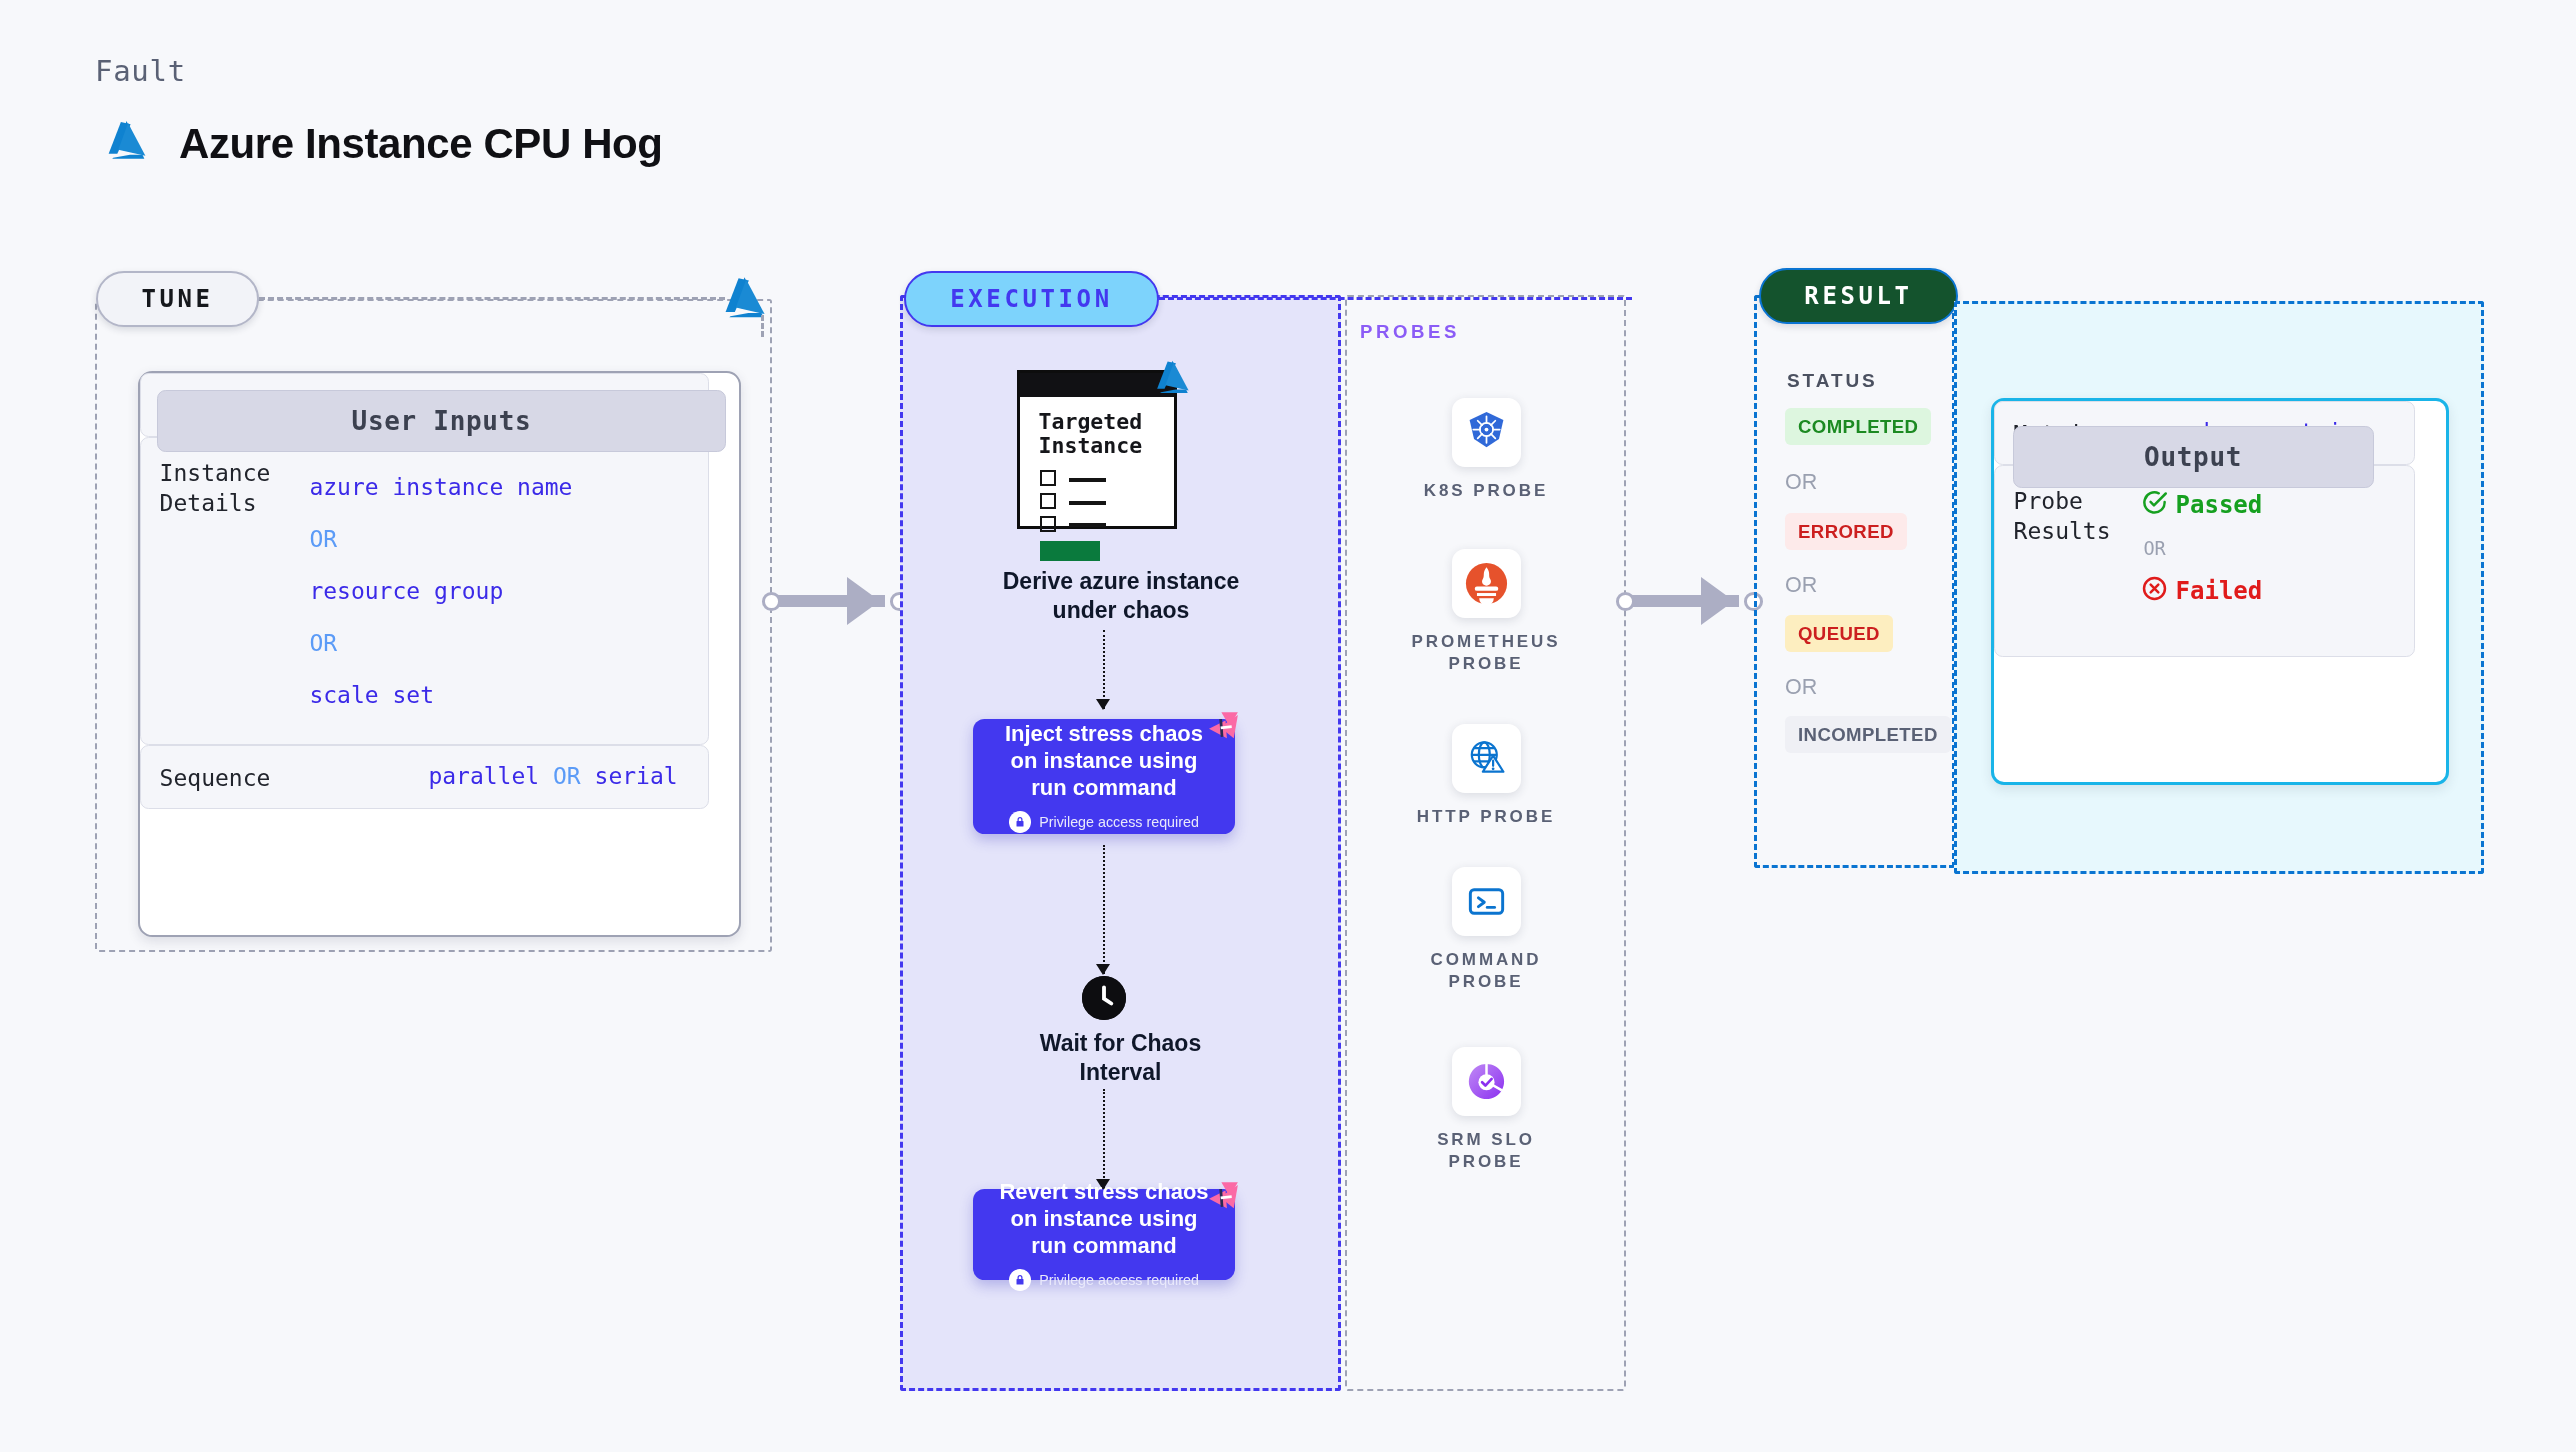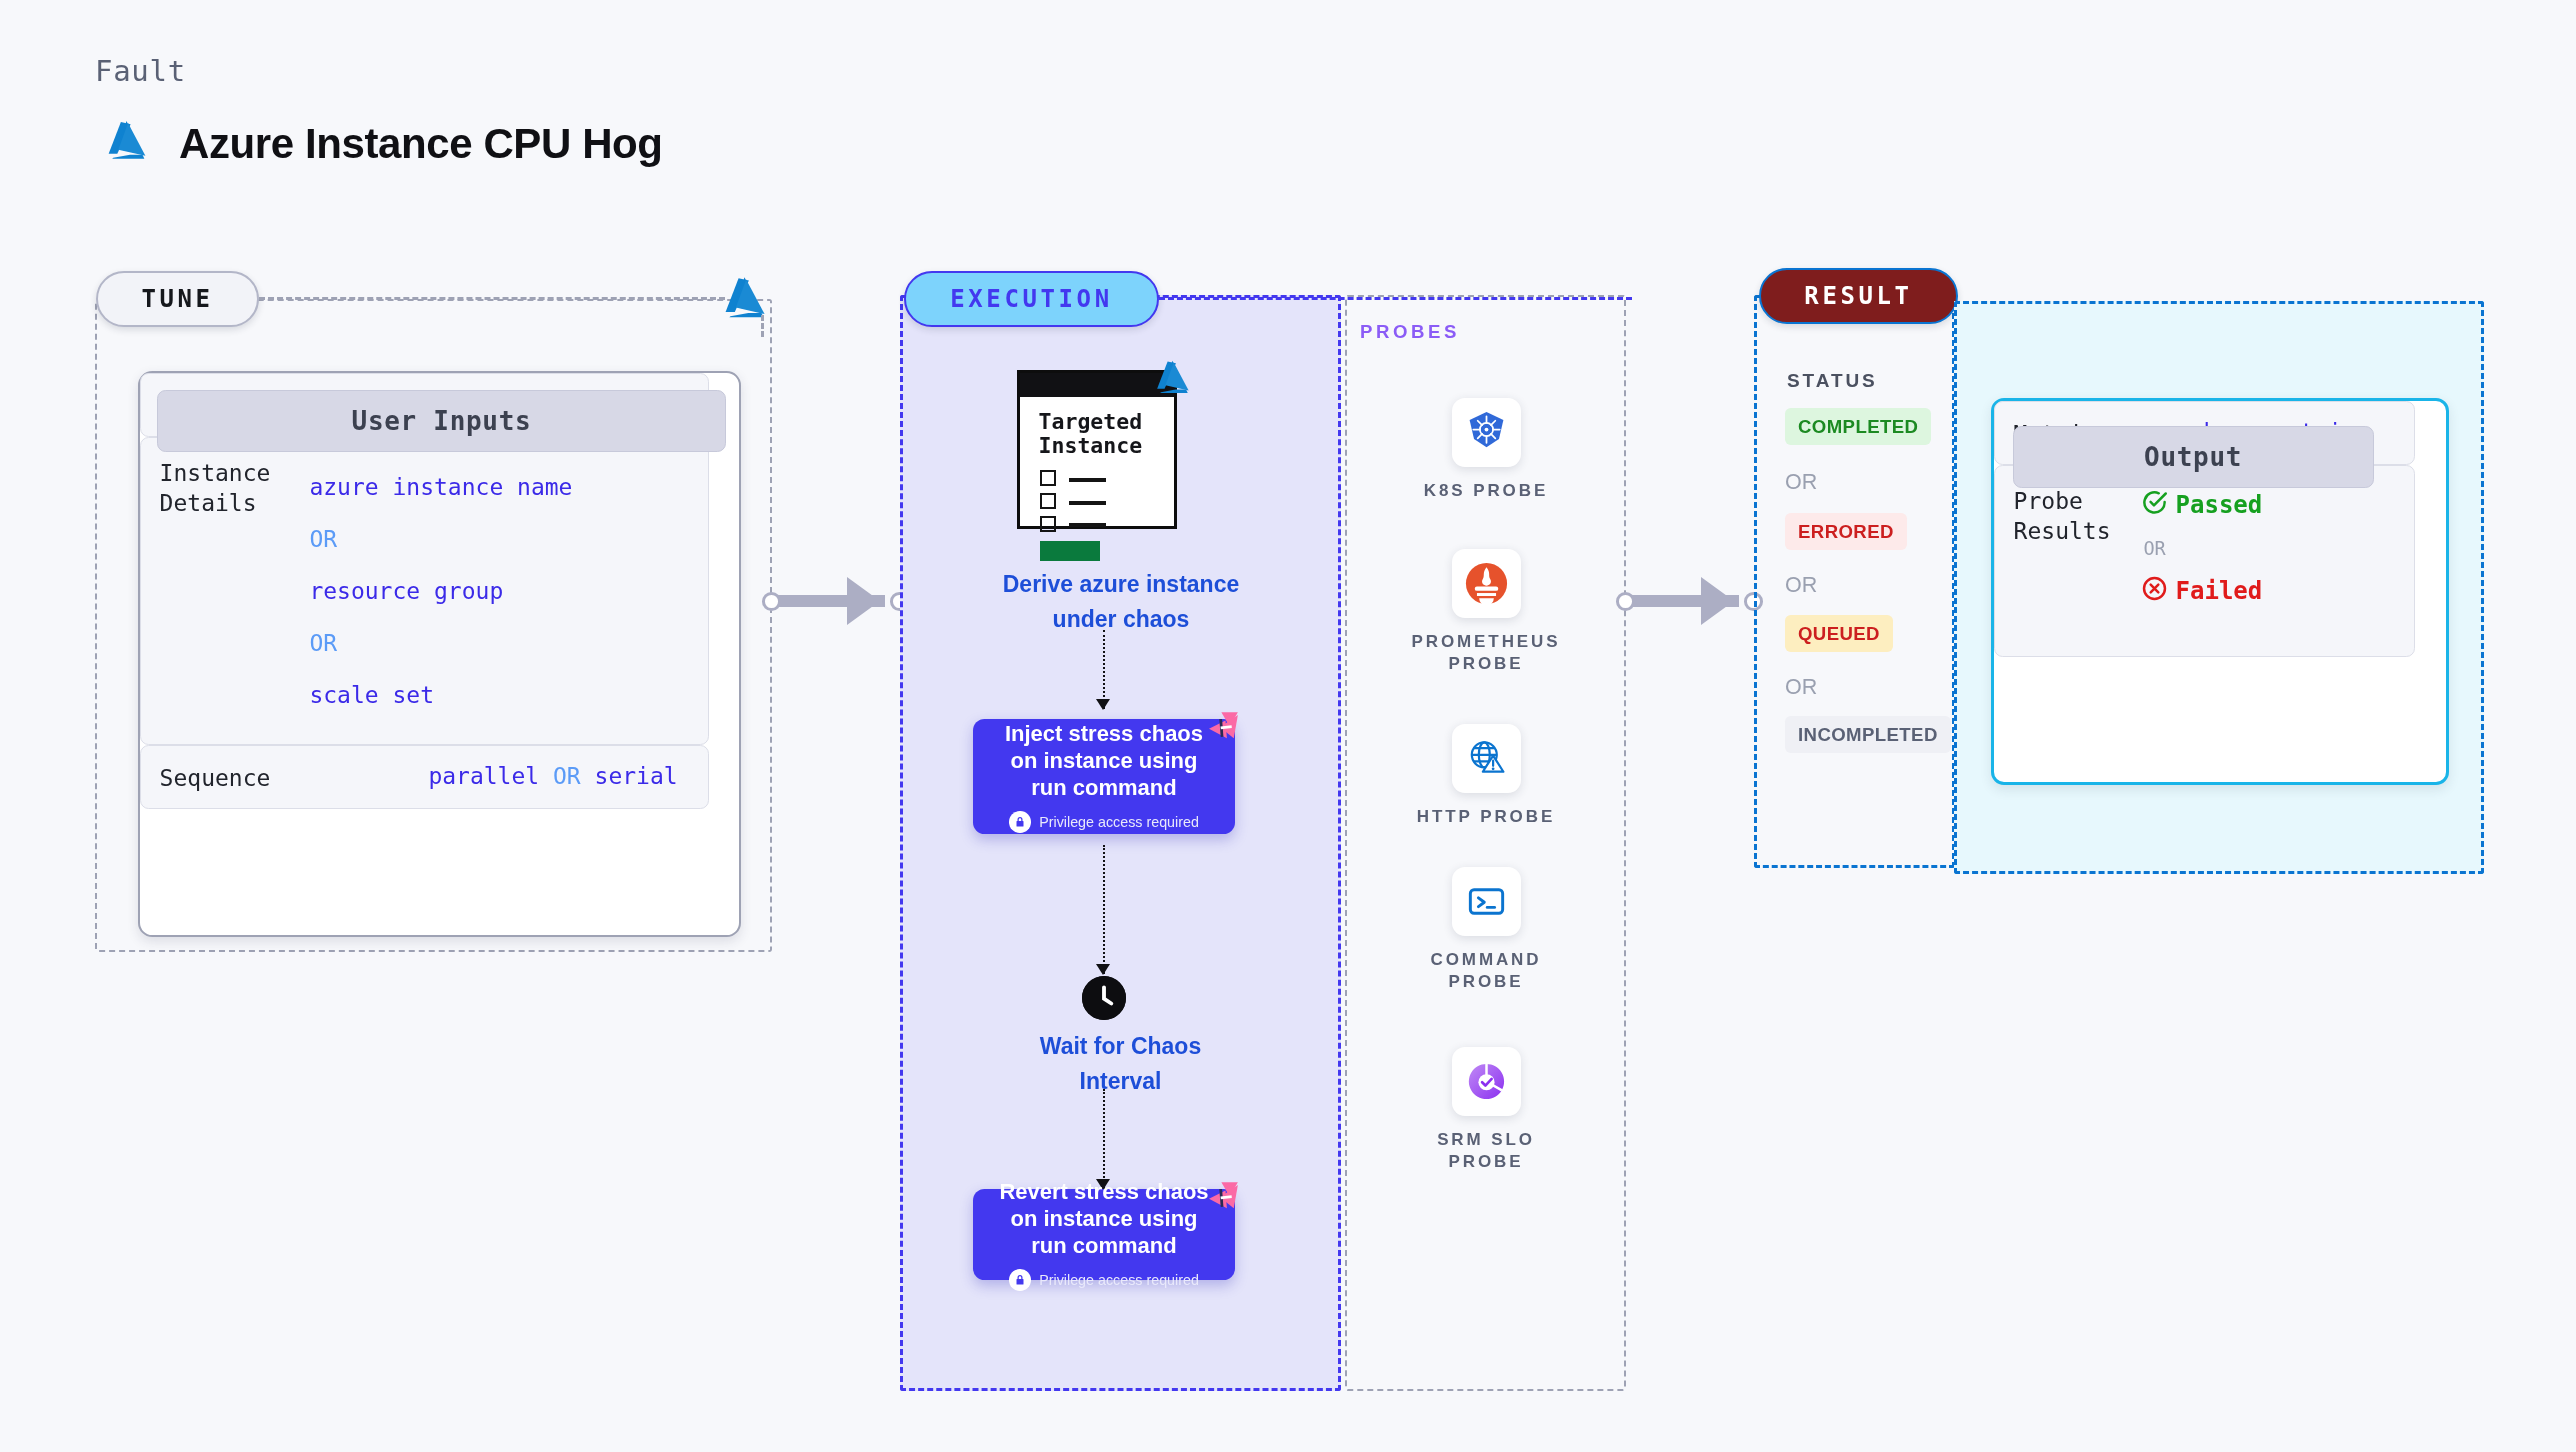--- a/index.html
+++ b/index.html
@@ -22,21 +22,21 @@
   .dashed-box { position: absolute; border-radius: 2.9px; }
 
   .pill {
     position: absolute; display: flex; align-items: center; justify-content: center;
     border-radius: 716px; font-family: "DejaVu Sans Mono", monospace;
     font-weight: bold; letter-spacing: 3.6px;
     box-shadow: 0 2.9px 7.2px rgba(30,35,60,.14);
   }
   .pill-tune { background: #f2f3f8; border: 2.9px solid #b3b6c8; color: #16181d; }
   .pill-exec { background: #7dd3fc; border: 2.9px solid #4338ef; color: #4338ef; }
-  .pill-result{ background: #7f1d1d; border: 2.9px solid #0a74d1; color: #ffffff; text-align: center; }
+  .pill-result{ background: #14532d; border: 2.9px solid #0a74d1; color: #ffffff; text-align: center; }
 
   
   .card {
     position: absolute; background: #ffffff;
     border: 2.1px solid #9ea2b4; border-radius: 14.3px;
     box-shadow: 0 4.3px 11.5px rgba(40,45,70,.12);
   }
   .card-head {
     background: #d7d8e6; border: 1.4px solid #c7c9da; border-radius: 8.6px;
     display: flex; align-items: center; justify-content: center;
@@ -64,21 +64,21 @@
     position: absolute; left: 18.6px; top: 37px;
     font-family: "DejaVu Sans Mono", monospace; font-weight: bold;
     font-size: 21.5px; line-height: 24px; color: #15161a; white-space: pre-line;
   }
   .chk { position: absolute; width: 15.8px; height: 15.8px; border: 2.9px solid #141414; }
   .chk-line { position: absolute; height: 3.6px; width: 37px; background: #141414; }
   .green-bar { position: absolute; width: 60px; height: 20px; background: #0a7a3d; }
 
   .step-caption {
     position: absolute; text-align: center; font-size: 23px; font-weight: bold;
-    color: #1d4ed8; line-height: 35px;
+    color: #0f172a; line-height: 29px;
   }
   .chaos-box {
     position: absolute; background: #4338ef; border-radius: 11.5px;
     box-shadow: 0 5.7px 13px rgba(55,50,190,.28);
     display: flex; flex-direction: column; align-items: center; justify-content: center;
   }
   .chaos-box-title { color: #ffffff; font-size: 22px; font-weight: bold; line-height: 27px; text-align: center; }
   .priv { display: flex; align-items: center; gap: 8.6px; margin-top: 10px; }
   .priv span { color: #e9e9fb; font-size: 14.3px; }
   .lock-badge {

